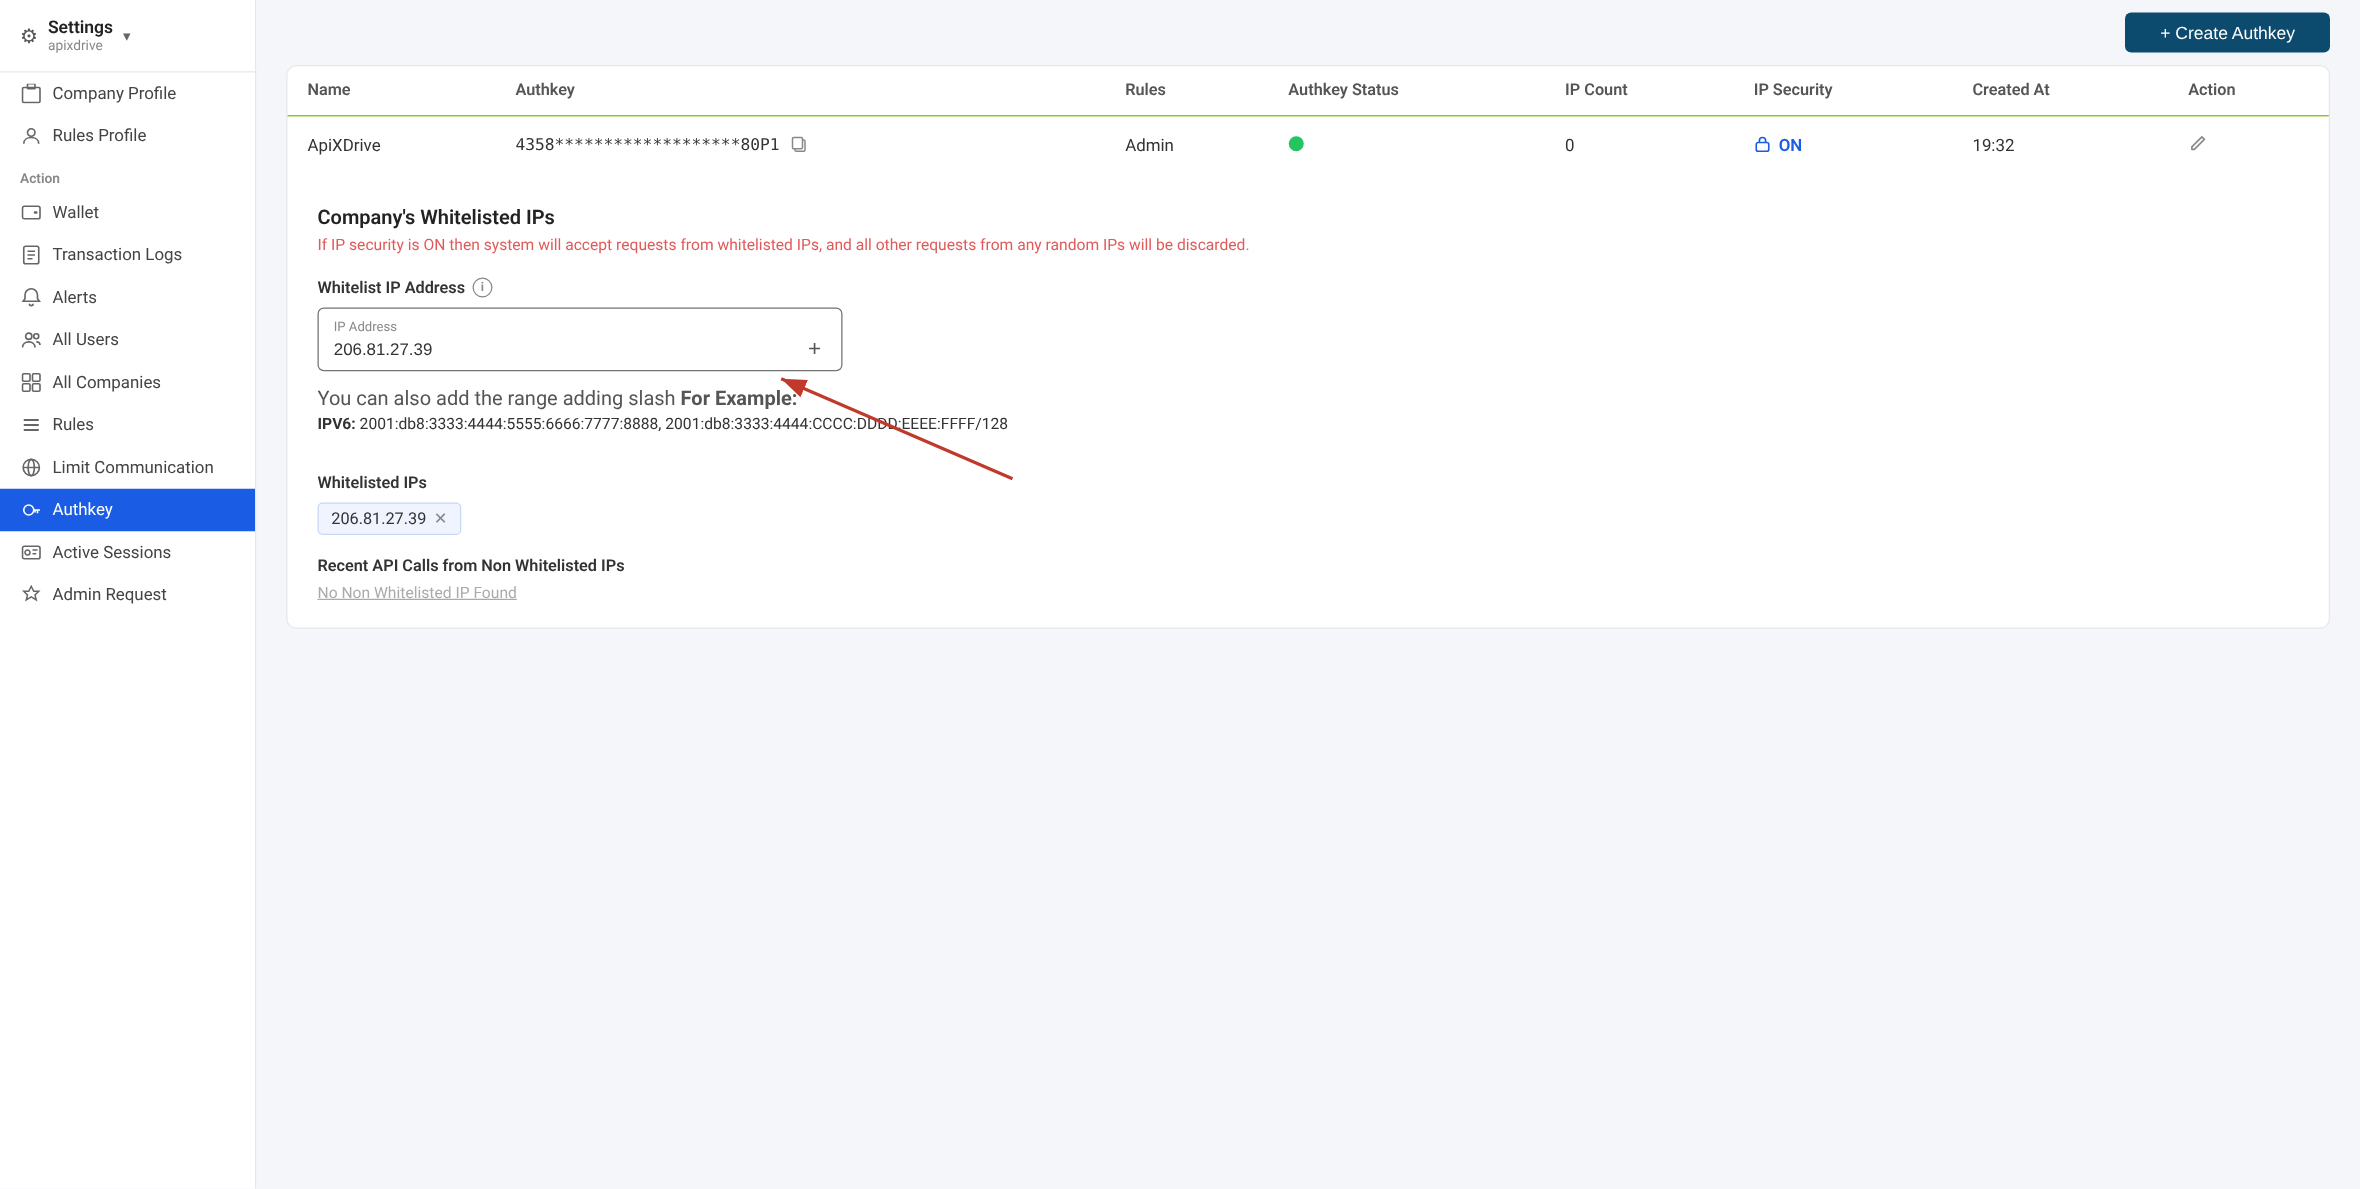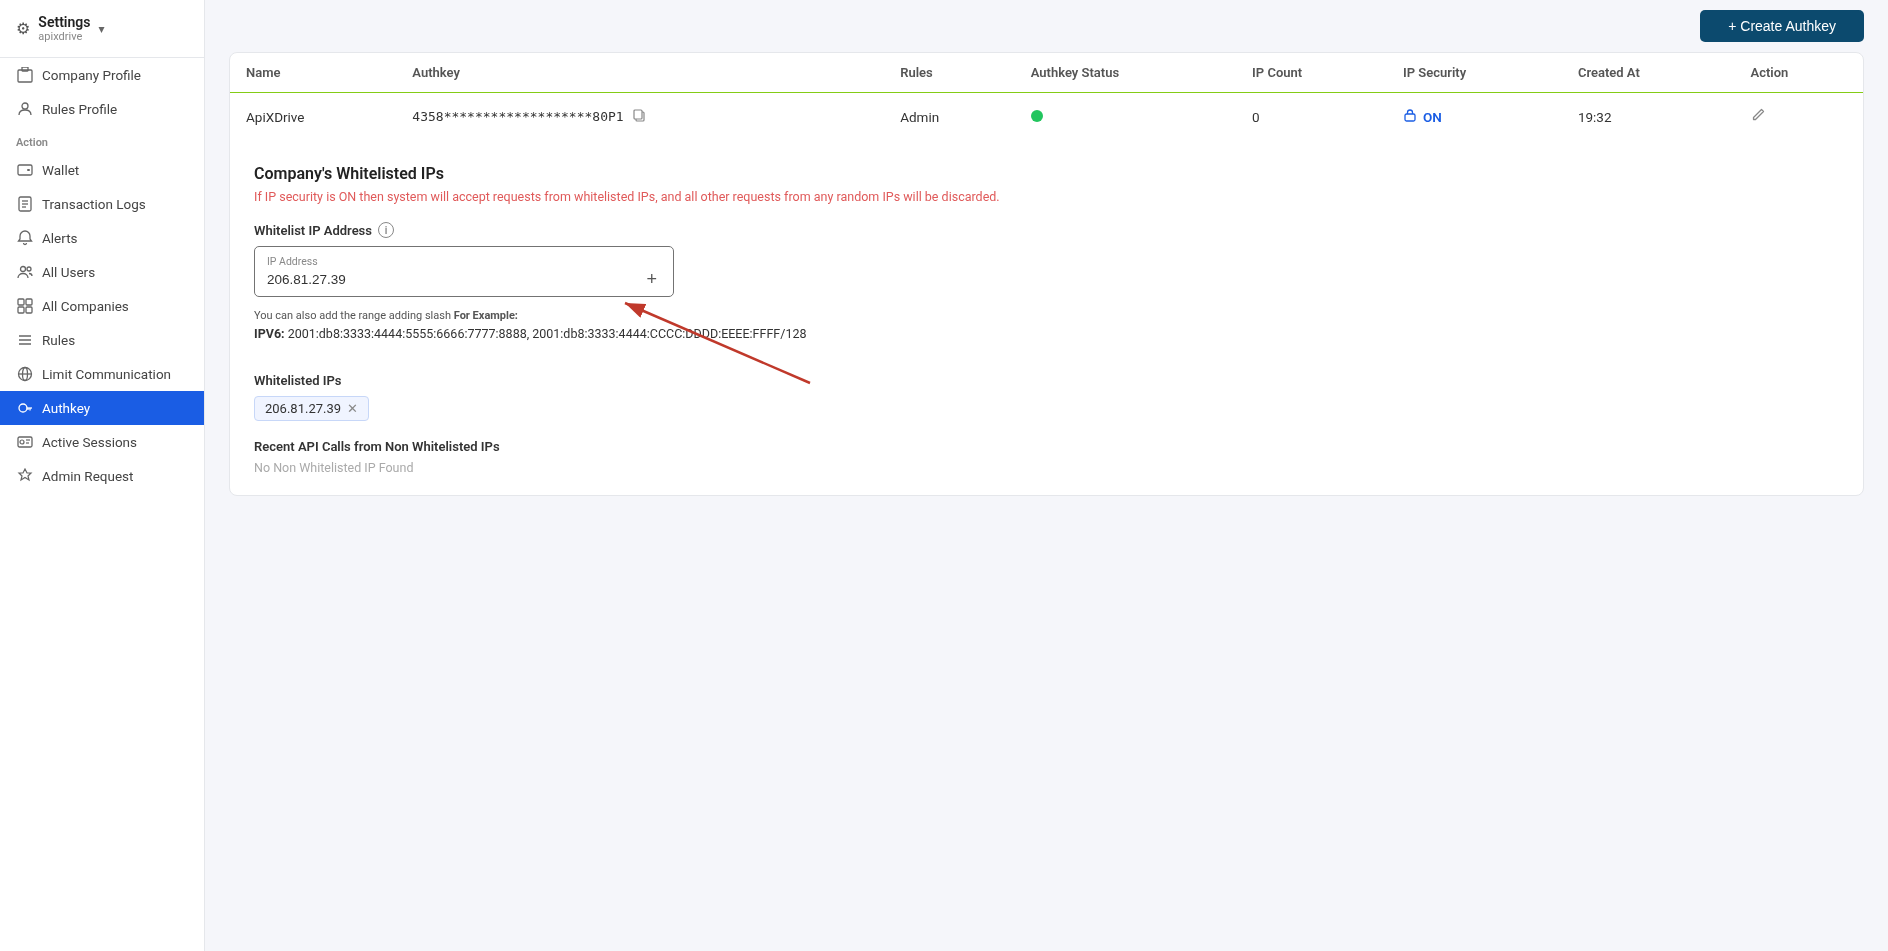--- a/index.html
+++ b/index.html
@@ -229,21 +229,21 @@
       background: none;
       border: none;
       color: #555;
       font-size: 18px;
       cursor: pointer;
       padding: 0 4px;
       line-height: 1;
     }
 
     .hint-text {
-      font-size: 11px;
+      font-size: 16px;
       color: #555;
       margin-bottom: 4px;
     }
     .hint-text .bold { font-weight: 700; }
     .hint-example {
       font-size: 12.5px;
       color: #333;
       margin-bottom: 4px;
     }
     .hint-example .label { font-weight: 700; }
@@ -273,20 +273,21 @@
 
     .recent-api-title {
       font-size: 13px;
       font-weight: 600;
       color: #333;
       margin: 18px 0 6px;
     }
     .no-data-text {
       font-size: 12.5px;
       color: #aaa;
+      text-decoration: underline;
     }
     .card-inner {
       position: relative;
     }
 
     
     .arrow-svg {
       position: absolute;
       top: 230px;
       left: 200px;

